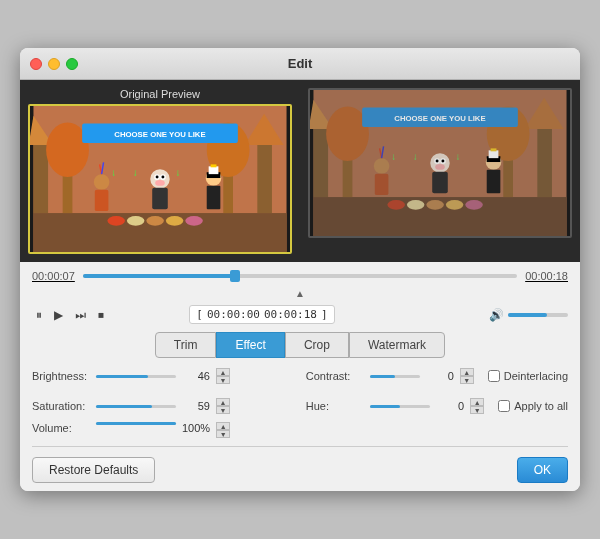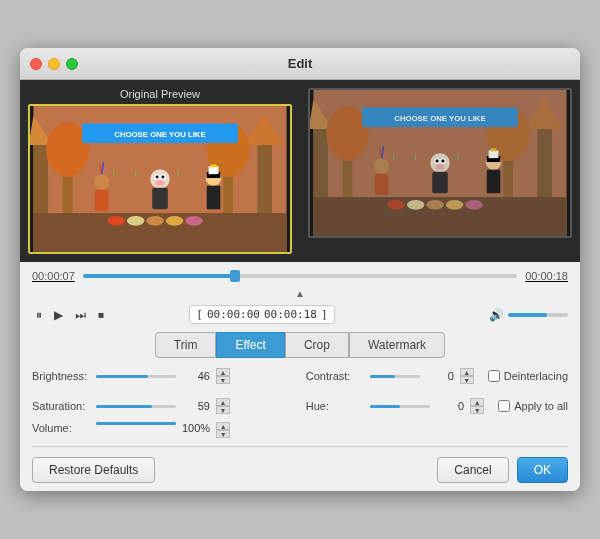--- a/index.html
+++ b/index.html
@@ -537,18 +537,17 @@
         <button class="stepper-btn">▲</button>
         <button class="stepper-btn">▼</button>
       </div>
     </div>
 
     <div class="separator"></div>
 
     <div class="footer-row">
       <button class="btn">Restore Defaults</button>
       <div class="btn-group">
-        <button class="btn">Cancel</button>
         <button class="btn btn-primary">OK</button>
       </div>
     </div>
   </div>
 </div>
 
 </body></html>

